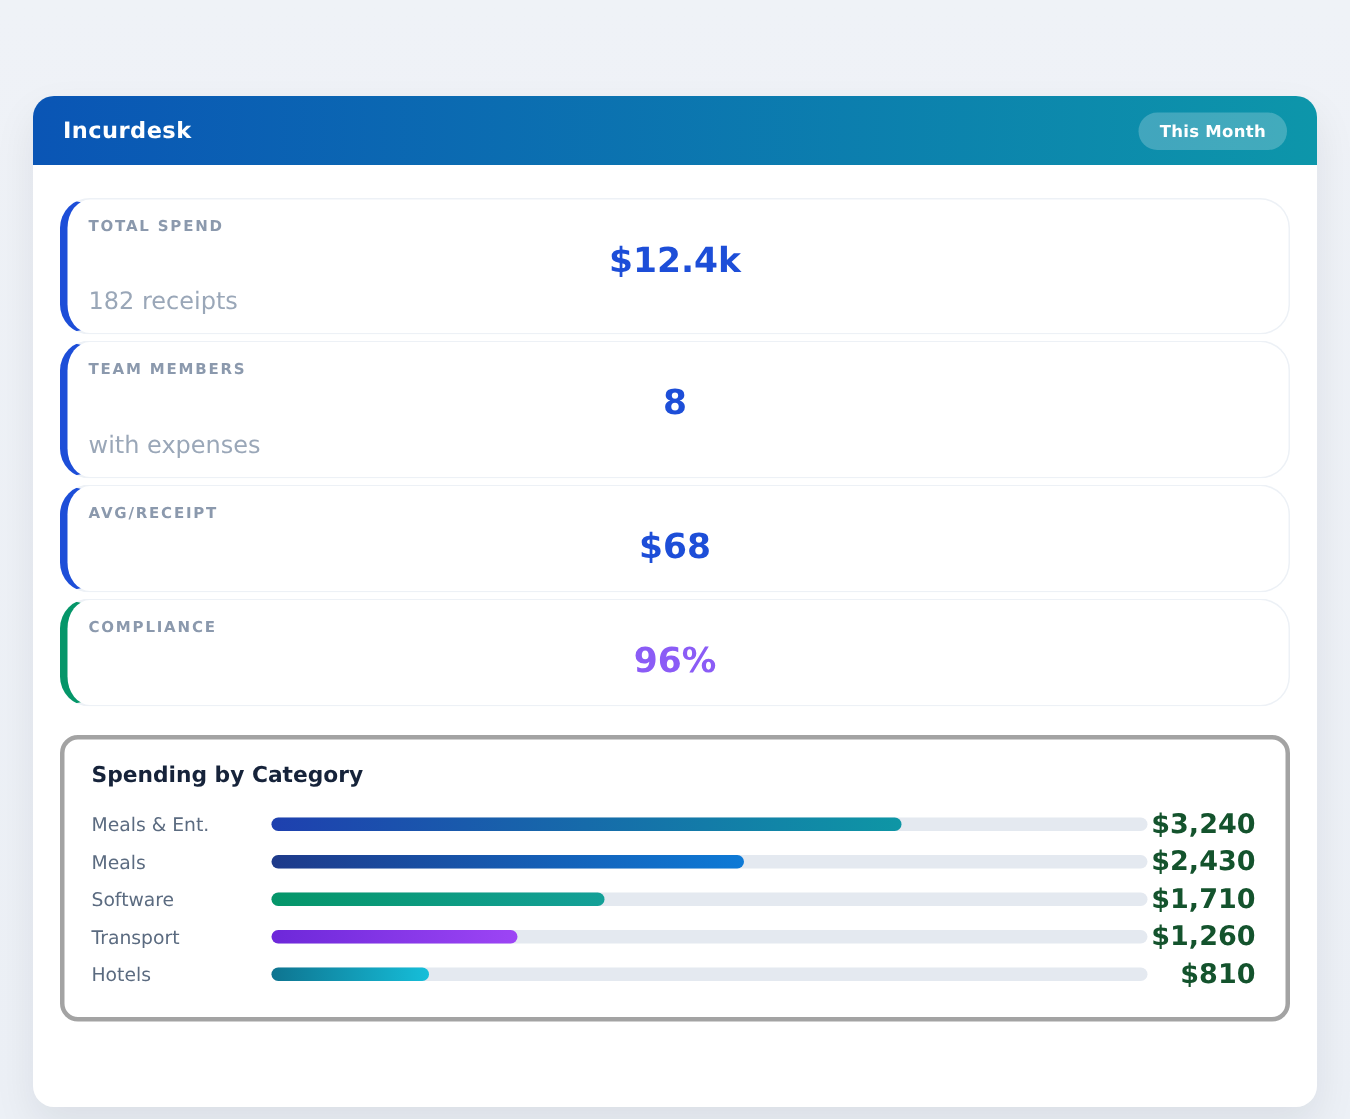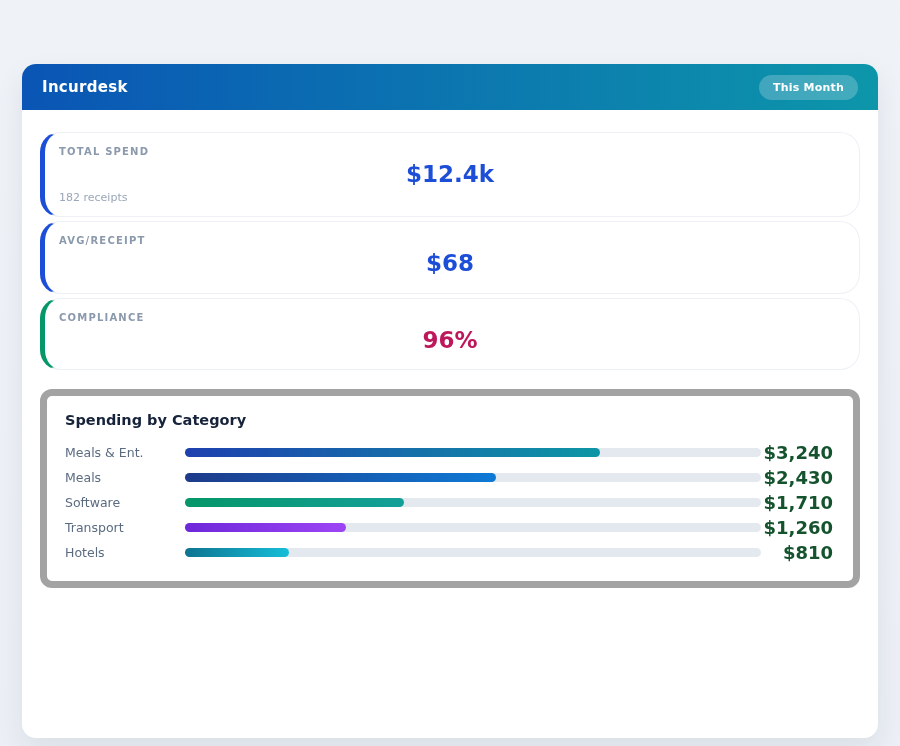--- a/index.html
+++ b/index.html
@@ -75,28 +75,28 @@
     display: block;
     font-size: 23px;
     font-weight: bold;
     color: #1d4ed8;
     margin-top: 5px;
     line-height: 1.1;
     text-align: center;
   }
   .stat-sub {
     display: block;
-    font-size: 11px;
+    font-size: 16px;
     color: #9aa7b8;
     margin-top: 4px;
   }
   .chart-card {
     margin-top: 19px;
     background: #ffffff;
-    border: 7px solid #a3a3a3;
+    border: 3px solid #a3a3a3;
     border-radius: 12px;
     padding: 16px 20px 16px 18px;
   }
   .chart-title {
     font-size: 14.5px;
     font-weight: bold;
     color: #16233a;
     margin-bottom: 12px;
   }
   .chart-row {
@@ -146,30 +146,35 @@
     </div>
 
     <div class="content">
 
       <div class="stat-card" style="border-left-color: rgb(29, 78, 216);">
         <span class="stat-label">TOTAL SPEND</span>
         <span class="stat-value" style="color: rgb(29, 78, 216);">$12.4k</span>
         <span class="stat-sub">182 receipts</span>
       </div>
 
+      <div class="stat-card" style="border-left-color: rgb(29, 78, 216);">
+        <span class="stat-label">TEAM MEMBERS</span>
+        <span class="stat-value" style="color: rgb(29, 78, 216);">8</span>
+        <span class="stat-sub">with expenses</span>
+      </div>
 
       <div class="stat-card" style="border-left-color: rgb(29, 78, 216);">
         <span class="stat-label">AVG/RECEIPT</span>
         <span class="stat-value" style="color: rgb(29, 78, 216);">$68</span>
         <span class="stat-sub"></span>
       </div>
 
       <div class="stat-card" style="border-left-color: rgb(5, 150, 105);">
         <span class="stat-label">COMPLIANCE</span>
-        <span class="stat-value" style="color: #be185d;">96%</span>
+        <span class="stat-value" style="color: #8b5cf6;">96%</span>
         <span class="stat-sub"></span>
       </div>
 
       <div class="chart-card">
         <div class="chart-title">Spending by Category</div>
 
         <div class="chart-row">
           <span class="chart-row-label">Meals &amp; Ent.</span>
           <span class="chart-track" style="background: rgb(228, 233, 240);">
               <span class="chart-bar-fill" style="width: 72%; background: linear-gradient(90deg, rgb(30, 64, 175), rgb(14, 150, 165));"></span>

